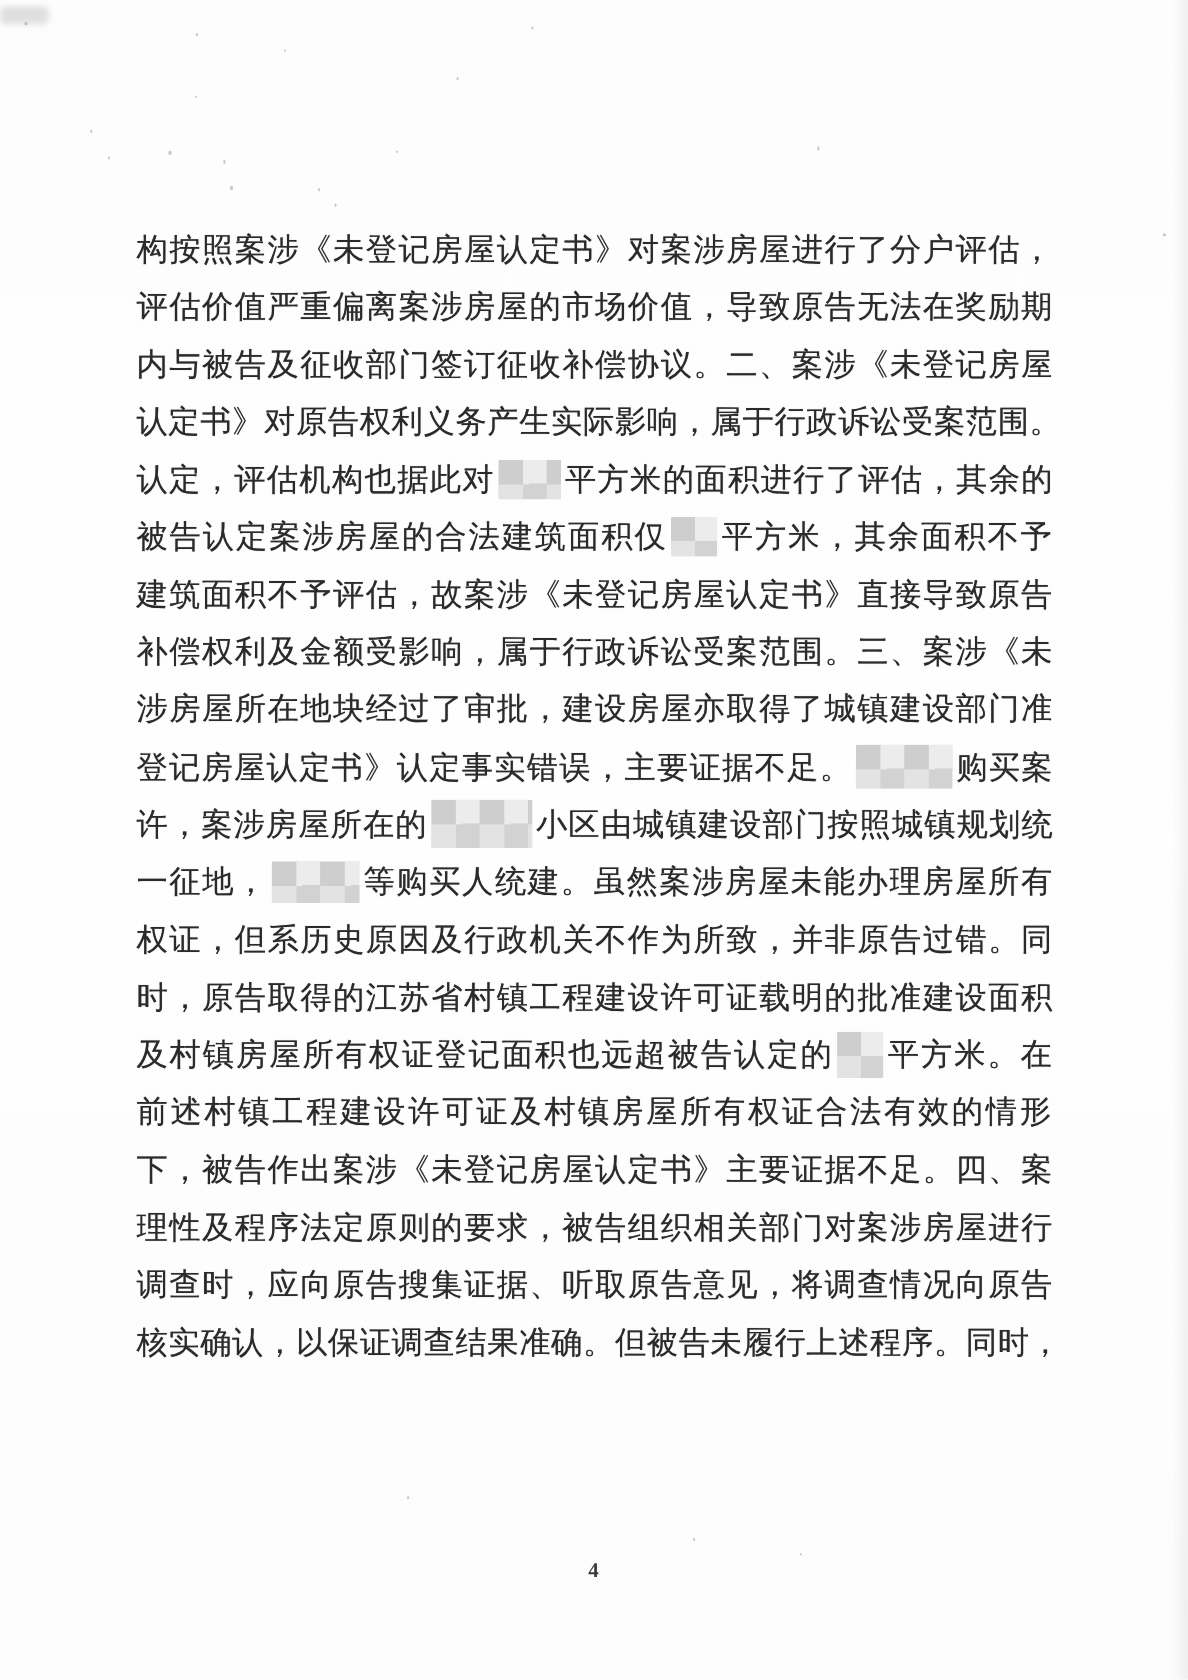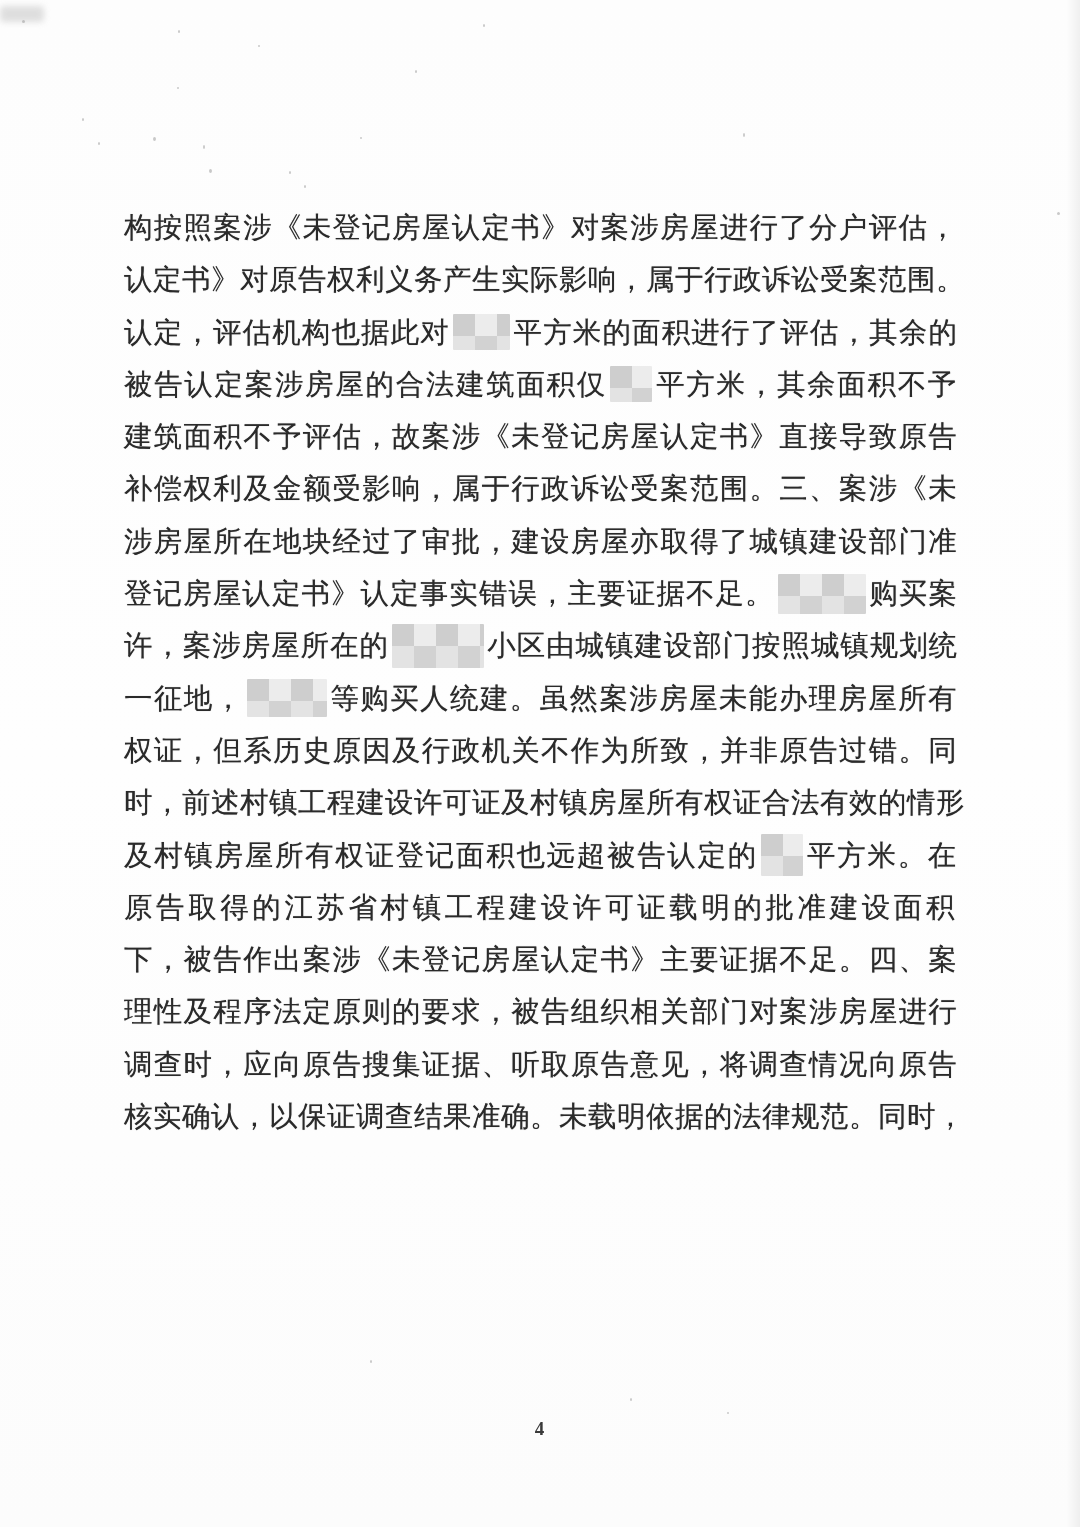--- a/index.html
+++ b/index.html
@@ -116,35 +116,37 @@
   <div class="speck" style="left:209px;top:169px;width:3px;height:4px;"></div>
   <div class="speck" style="left:289px;top:171px;width:2px;height:3px;"></div>
   <div class="speck" style="left:304px;top:185px;width:2px;height:3px;"></div>
   <div class="speck" style="left:1057px;top:212px;width:3px;height:3px;"></div>
   <div class="speck" style="left:370px;top:1360px;width:2px;height:3px;"></div>
   <div class="speck" style="left:630px;top:1398px;width:2px;height:3px;"></div>
   <div class="speck" style="left:727px;top:1412px;width:2px;height:2px;"></div>
 
   <div class="doc-body">
       <div class="line"><span class="seg">构按照案涉《未登记房屋认定书》对案涉房屋进行了分户评估，</span></div>
+      <div class="line"><span class="seg">评估价值严重偏离案涉房屋的市场价值，导致原告无法在奖励期</span></div>
+      <div class="line"><span class="seg">内与被告及征收部门签订征收补偿协议。二、案涉《未登记房屋</span></div>
       <div class="line"><span class="seg">认定书》对原告权利义务产生实际影响，属于行政诉讼受案范围。</span></div>
       <div class="line"><span class="seg">认定，评估机构也据此对</span><span class="redact" style="width: 57px; height: 36px;"></span><span class="seg">平方米的面积进行了评估，其余的</span></div>
       <div class="line"><span class="seg">被告认定案涉房屋的合法建筑面积仅</span><span class="redact" style="width: 42px; height: 36px;"></span><span class="seg">平方米，其余面积不予</span></div>
       <div class="line"><span class="seg">建筑面积不予评估，故案涉《未登记房屋认定书》直接导致原告</span></div>
       <div class="line"><span class="seg">补偿权利及金额受影响，属于行政诉讼受案范围。三、案涉《未</span></div>
       <div class="line"><span class="seg">涉房屋所在地块经过了审批，建设房屋亦取得了城镇建设部门准</span></div>
       <div class="line"><span class="seg">登记房屋认定书》认定事实错误，主要证据不足。</span><span class="redact" style="width: 88px; height: 40px;"></span><span class="seg">购买案</span></div>
       <div class="line"><span class="seg">许，案涉房屋所在的</span><span class="redact" style="width: 92px; height: 44px;"></span><span class="seg">小区由城镇建设部门按照城镇规划统</span></div>
       <div class="line"><span class="seg">一征地，</span><span class="redact" style="width: 80px; height: 38px;"></span><span class="seg">等购买人统建。虽然案涉房屋未能办理房屋所有</span></div>
       <div class="line"><span class="seg">权证，但系历史原因及行政机关不作为所致，并非原告过错。同</span></div>
-      <div class="line"><span class="seg">时，前述村镇工程建设许可证及村镇房屋所有权证合法有效的情形</span></div>
+      <div class="line"><span class="seg">时，原告取得的江苏省村镇工程建设许可证载明的批准建设面积</span></div>
       <div class="line"><span class="seg">及村镇房屋所有权证登记面积也远超被告认定的</span><span class="redact" style="width: 42px; height: 42px;"></span><span class="seg">平方米。在</span></div>
-      <div class="line"><span class="seg">原告取得的江苏省村镇工程建设许可证载明的批准建设面积</span></div>
+      <div class="line"><span class="seg">前述村镇工程建设许可证及村镇房屋所有权证合法有效的情形</span></div>
       <div class="line"><span class="seg">下，被告作出案涉《未登记房屋认定书》主要证据不足。四、案</span></div>
       <div class="line"><span class="seg">理性及程序法定原则的要求，被告组织相关部门对案涉房屋进行</span></div>
       <div class="line"><span class="seg">调查时，应向原告搜集证据、听取原告意见，将调查情况向原告</span></div>
-      <div class="line"><span class="seg">核实确认，以保证调查结果准确。未载明依据的法律规范。同时，</span></div>
+      <div class="line"><span class="seg">核实确认，以保证调查结果准确。但被告未履行上述程序。同时，</span></div>
     </div>
 
   <div class="page-number">4</div>
 
   <div class="edge-shade-right"></div>
 </div>
 
 </body></html>

